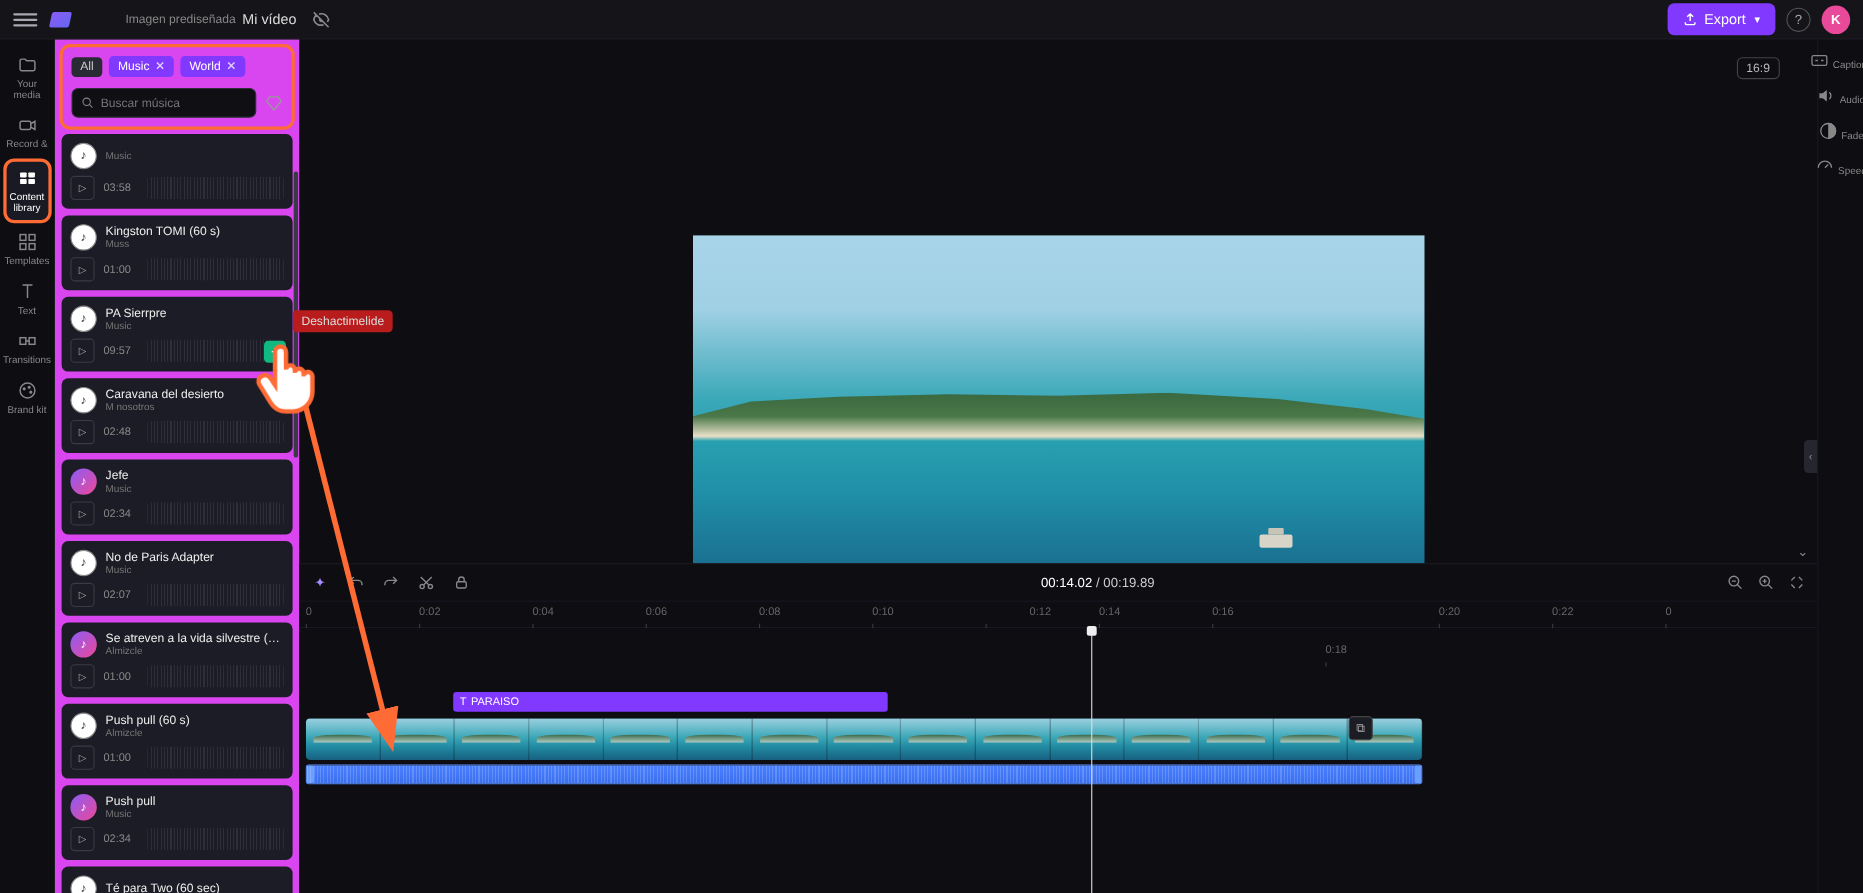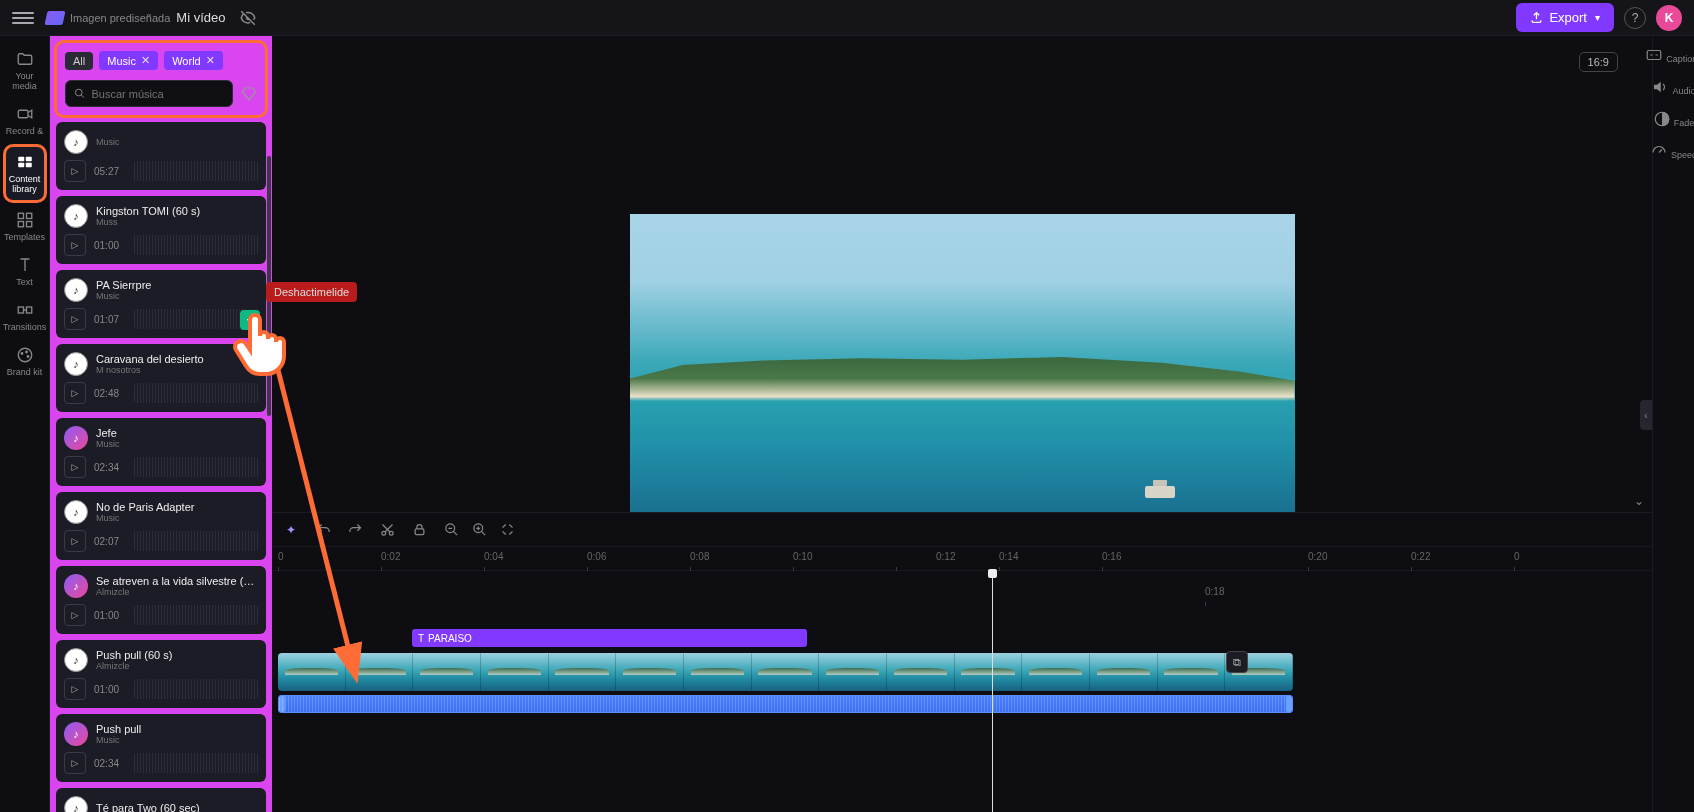--- a/index.html
+++ b/index.html
@@ -2,21 +2,21 @@
 <html><head>
 <meta charset="utf-8">
 <style>
 * { margin: 0; padding: 0; box-sizing: border-box; }
 body { background: #0d0d12; color: #c0c0c8; font-family: -apple-system, BlinkMacSystemFont, "Segoe UI", sans-serif; font-size: 12px; overflow: hidden; width: 1694px; height: 812px; position: relative; }
 
 .topbar { height: 36px; background: #141419; display: flex; align-items: center; padding: 0 12px; border-bottom: 1px solid #1e1e26; }
 .hamburger { width: 22px; height: 22px; display: flex; flex-direction: column; justify-content: center; gap: 3px; cursor: pointer; margin-right: 12px; }
 .hamburger span { height: 2px; background: #a8a8b0; border-radius: 1px; }
 .app-logo { width: 18px; height: 14px; background: linear-gradient(135deg, #8b5cf6, #6366f1); border-radius: 2px; margin-right: 6px; transform: skewX(-12deg); }
-.tb-label { color: #888; font-size: 11px; margin-right: 6px; }
+.tb-label { color: #888; font-size: 11px; margin-right: 6px; margin-left: 44px; }
 .tb-title { color: #ddd; font-size: 13px; margin-right: 14px; }
 .tb-icon { color: #888; margin-right: 12px; cursor: pointer; }
 .tb-spacer { flex: 1; }
 .export-btn { background: #8139ff; color: #fff; border: none; border-radius: 6px; padding: 7px 14px; display: flex; align-items: center; gap: 6px; cursor: pointer; font-size: 13px; font-weight: 500; }
 .export-chev { font-size: 10px; margin-left: 2px; }
 .help-btn { width: 22px; height: 22px; border: 1px solid #555; border-radius: 50%; display: flex; align-items: center; justify-content: center; margin: 0 10px; color: #aaa; cursor: pointer; font-size: 12px; }
 .avatar { width: 26px; height: 26px; border-radius: 50%; background: #e94999; color: #fff; display: flex; align-items: center; justify-content: center; font-weight: 600; cursor: pointer; }
 
 .main { display: flex; height: calc(100% - 36px); }
 
@@ -241,21 +241,21 @@
         <div class="music-item">
     <div class="mi-top">
       <div class="mi-icon w">♪</div>
       <div class="mi-text">
         <div class="mi-title"></div>
         <div class="mi-sub">Music</div>
       </div>
     </div>
     <div class="mi-bottom">
       <div class="mi-play">▷</div>
-      <div class="mi-dur">05:27</div>
+      <div class="mi-dur">03:58</div>
       <div class="mi-wave"></div>
     </div>
 
   </div>
         <div class="music-item">
     <div class="mi-top">
       <div class="mi-icon w">♪</div>
       <div class="mi-text">
         <div class="mi-title">Kingston TOMI (60 s)</div>
         <div class="mi-sub">Muss</div>
@@ -271,21 +271,21 @@
         <div class="music-item">
     <div class="mi-top">
       <div class="mi-icon w">♪</div>
       <div class="mi-text">
         <div class="mi-title">PA Sierrpre</div>
         <div class="mi-sub">Music</div>
       </div>
     </div>
     <div class="mi-bottom">
       <div class="mi-play">▷</div>
-      <div class="mi-dur">01:07</div>
+      <div class="mi-dur">09:57</div>
       <div class="mi-wave"></div>
     </div>
     <div class="mi-add">+</div>
   </div>
         <div class="music-item">
     <div class="mi-top">
       <div class="mi-icon w">♪</div>
       <div class="mi-text">
         <div class="mi-title">Caravana del desierto</div>
         <div class="mi-sub">M nosotros</div>
@@ -497,20 +497,23 @@
           <circle cx="18" cy="18" r="3"></circle>
           <path d="M8.5 15.5L20 4M15.5 15.5L4 4"></path>
         </svg>
       </span>
     <span class="tl-tool">
         <svg width="15" height="15" viewBox="0 0 24 24" fill="none" stroke="currentColor" stroke-width="2">
           <rect x="5" y="11" width="14" height="9" rx="2"></rect>
           <path d="M8 11V8a4 4 0 018 0v3"></path>
         </svg>
       </span>
+    <div class="tl-time">
+      <span class="cur">00:14.02</span> / <span>00:19.89</span>
+    </div>
     <div class="tl-zoom">
       <span class="tl-tool">
           <svg width="15" height="15" viewBox="0 0 24 24" fill="none" stroke="currentColor" stroke-width="2">
             <circle cx="10" cy="10" r="7"></circle>
             <path d="M21 21l-6-6M7 10h6"></path>
           </svg>
         </span>
       <span class="tl-tool">
           <svg width="15" height="15" viewBox="0 0 24 24" fill="none" stroke="currentColor" stroke-width="2">
             <circle cx="10" cy="10" r="7"></circle>

